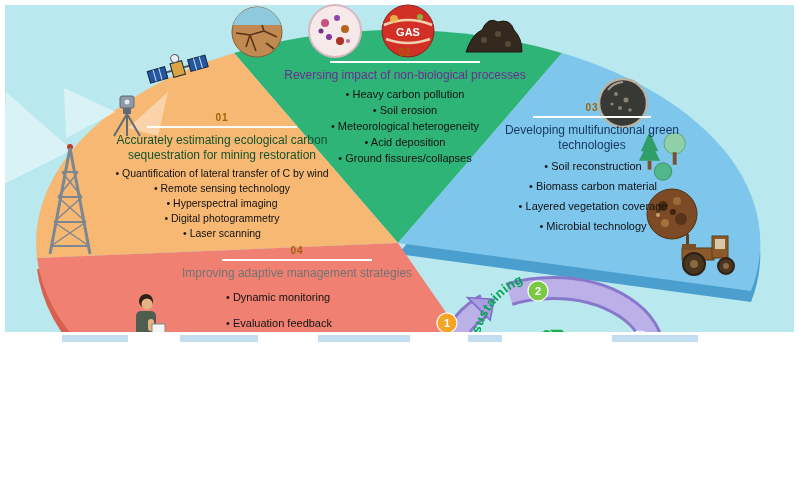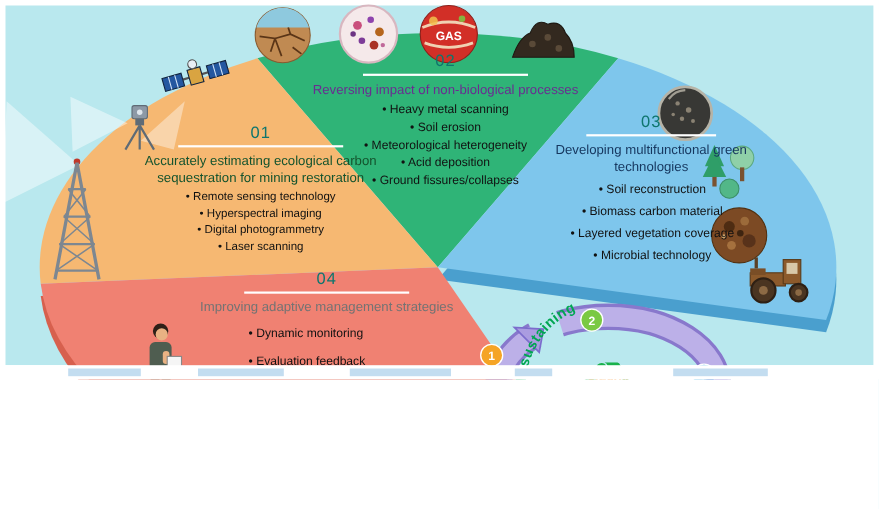--- a/index.html
+++ b/index.html
@@ -13,25 +13,25 @@
   .crk{left:230px;top:5px;width:54px;height:54px}
   .pet{left:307px;top:3px;width:56px;height:56px}
   .gas{left:380px;top:3px;width:56px;height:56px}
   .col{left:462px;top:8px;width:64px;height:48px}
   .mic{left:596px;top:76px;width:54px;height:54px}
   .tre{left:636px;top:128px;width:58px;height:58px}
   .soi{left:644px;top:186px;width:56px;height:56px}
   .tra{left:672px;top:226px;width:72px;height:52px}
   .per{left:116px;top:292px;width:60px;height:100px}
   .sec{position:absolute;text-align:center;color:#111}
-  .sec1{left:112px;top:112px;width:250px}
+  .sec1{left:97px;top:112px;width:250px}
   .sec2{left:255px;top:47px;width:300px}
   .sec3{left:502px;top:102px;width:180px}
   .sec4{left:168px;top:245px;width:258px}
-  .num{color:#0f766e;font-weight:normal;font-size:15px;letter-spacing:1px}
+  .num{color:#a16207;font-weight:bold;font-size:10px;letter-spacing:1px}
   .rule{height:2px;background:#fff;margin:3px auto 5px;width:150px}
   .sec3 .rule{width:118px}
   .title{font-size:12px;font-weight:normal;margin:0 0 3px;line-height:1.25}
   .t1{color:#14532d}.t2{color:#6a2d91}.t3{color:#16375f}.t4{color:#737373}
   .items{list-style:none;margin:0;padding:0;font-size:11px}
   .items li::before{content:"• "}
   .sec1 .items{font-size:10.5px}
   .sec1 li{line-height:15px}
   .sec2 li{line-height:16px}
   .sec3 .items{text-align:center;padding-left:2px}
@@ -174,33 +174,34 @@
     <rect x="31" y="47" width="8" height="35" fill="#7a7a58"></rect>
     <rect x="19" y="82" width="11" height="5" fill="#2a2a2a"></rect>
     <rect x="31" y="82" width="11" height="5" fill="#2a2a2a"></rect>
   </svg>
 
   <section class="sec sec1">
     <div class="num">01</div>
     <div class="rule"></div>
     <h3 class="title t1">Accurately estimating ecological carbon sequestration for mining restoration</h3>
     <ul class="items">
+      <li>Quantification of lateral transfer of C by wind</li>
       <li>Remote sensing technology</li>
       <li>Hyperspectral imaging</li>
       <li>Digital photogrammetry</li>
       <li>Laser scanning</li>
     </ul>
   </section>
 
   <section class="sec sec2">
     <div class="num">02</div>
     <div class="rule"></div>
     <h3 class="title t2">Reversing impact of non-biological processes</h3>
     <ul class="items">
-      <li>Heavy metal scanning</li>
+      <li>Heavy carbon pollution</li>
       <li>Soil erosion</li>
       <li>Meteorological heterogeneity</li>
       <li>Acid deposition</li>
       <li>Ground fissures/collapses</li>
     </ul>
   </section>
 
   <section class="sec sec3">
     <div class="num">03</div>
     <div class="rule"></div>

